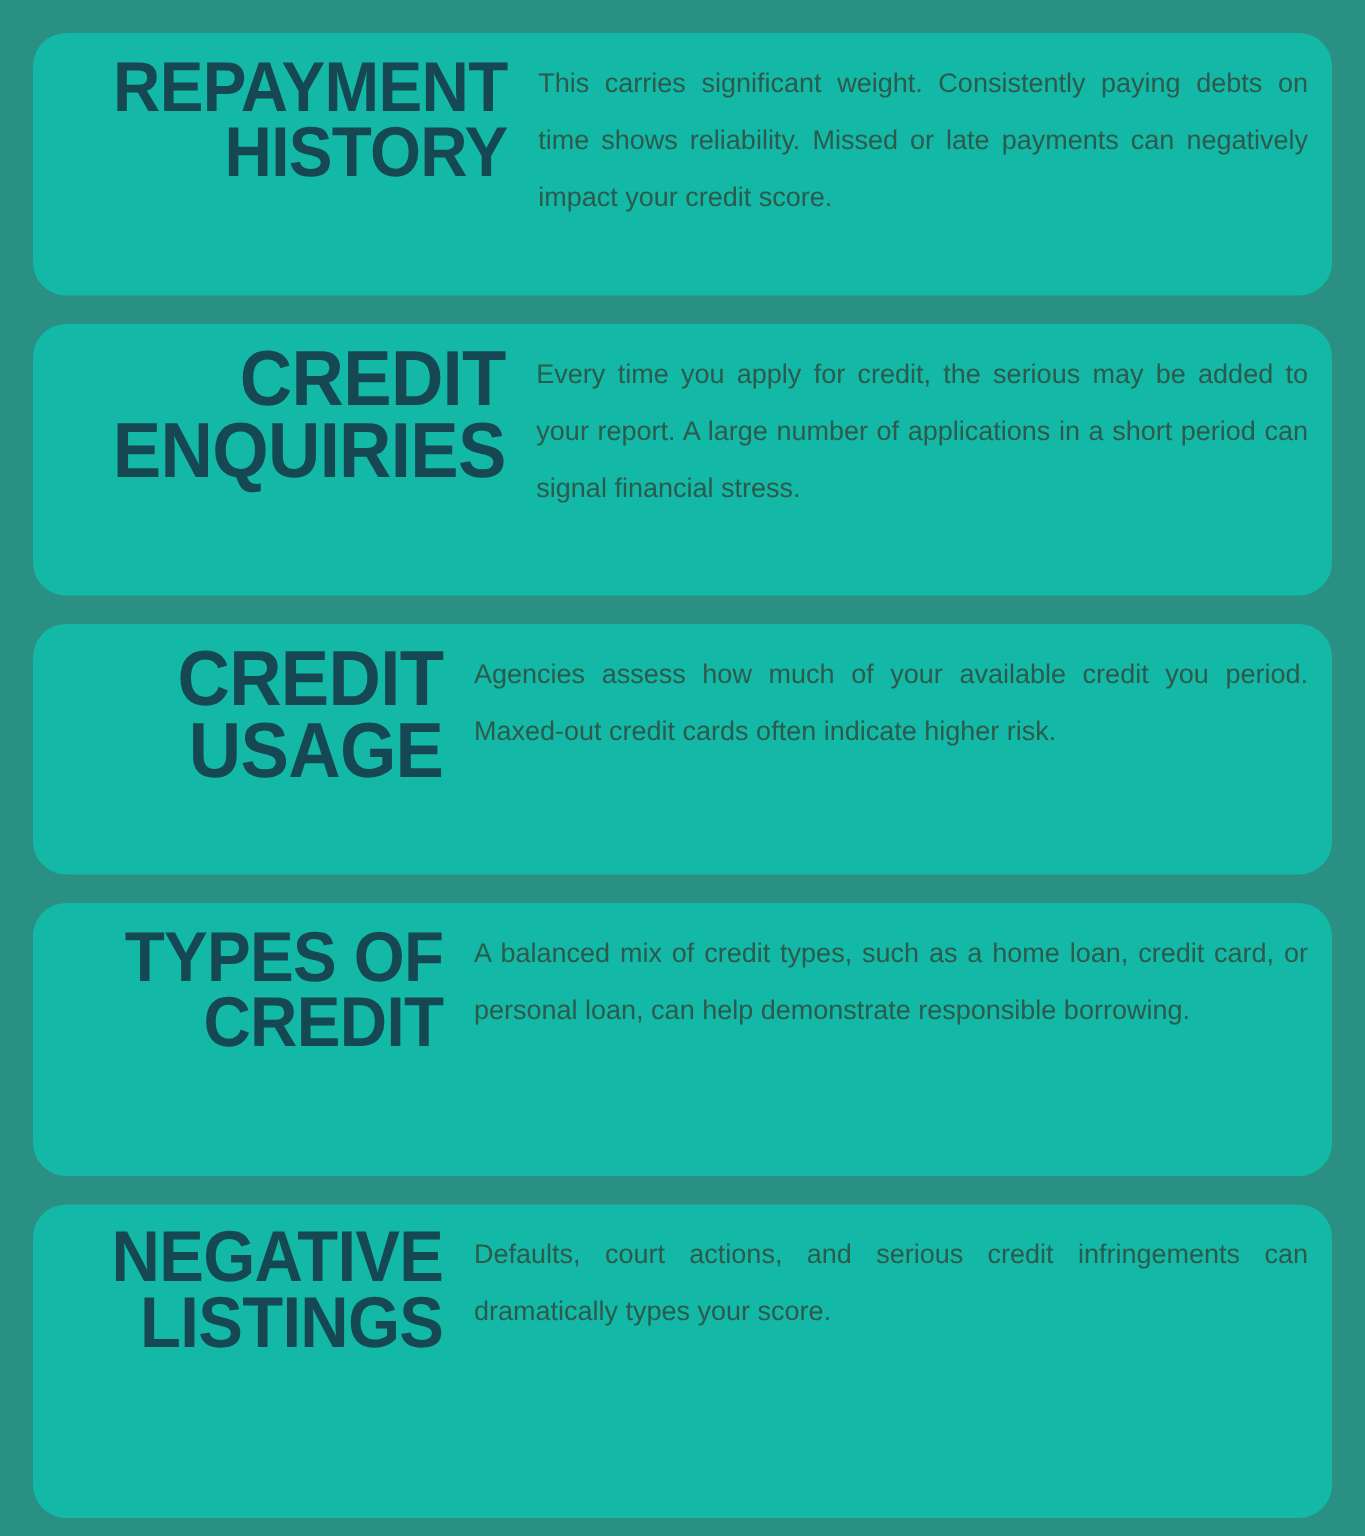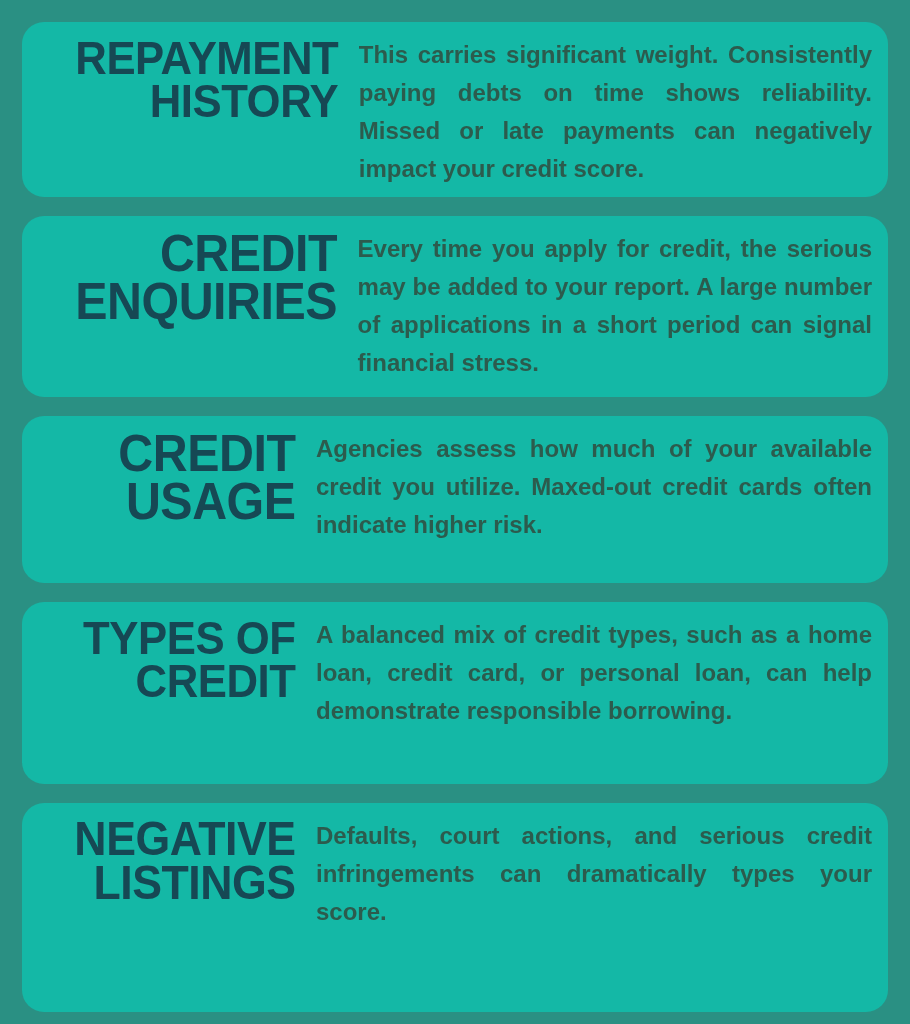--- a/index.html
+++ b/index.html
@@ -44,22 +44,22 @@
     line-height: 0.92;
     letter-spacing: -0.5px;
     text-transform: uppercase;
     transform: scaleX(0.93);
     transform-origin: right center;
     white-space: pre-line;
   }
   .card-body {
     flex: 1 1 auto;
     color: #2c5b4d;
-    font-weight: bold;
-    font-size: 24px;
+    font-weight: normal;
+    font-size: 18px;
     line-height: 38px;
     text-align: justify;
     text-justify: inter-word;
     hyphens: none;
   }
 
   
   #card-repayment-history  { height: 175px; }
   #card-credit-enquiries   { height: 181px; }
   #card-credit-usage       { height: 167px; }
@@ -83,21 +83,21 @@
 
   <div class="card" id="card-credit-enquiries">
     <div class="card-title">CREDIT
 ENQUIRIES</div>
     <div class="card-body">Every time you apply for credit, the serious may be added to your report. A large number of applications in a short period can signal financial stress.</div>
   </div>
 
   <div class="card" id="card-credit-usage">
     <div class="card-title">CREDIT
 USAGE</div>
-    <div class="card-body">Agencies assess how much of your available credit you utilize. Maxed-out credit cards often indicate higher risk.</div>
+    <div class="card-body">Agencies assess how much of your available credit you period. Maxed-out credit cards often indicate higher risk.</div>
   </div>
 
   <div class="card" id="card-types-of-credit">
     <div class="card-title">TYPES OF
 CREDIT</div>
     <div class="card-body">A balanced mix of credit types, such as a home loan, credit card, or personal loan, can help demonstrate responsible borrowing.</div>
   </div>
 
   <div class="card" id="card-negative-listings">
     <div class="card-title">NEGATIVE

